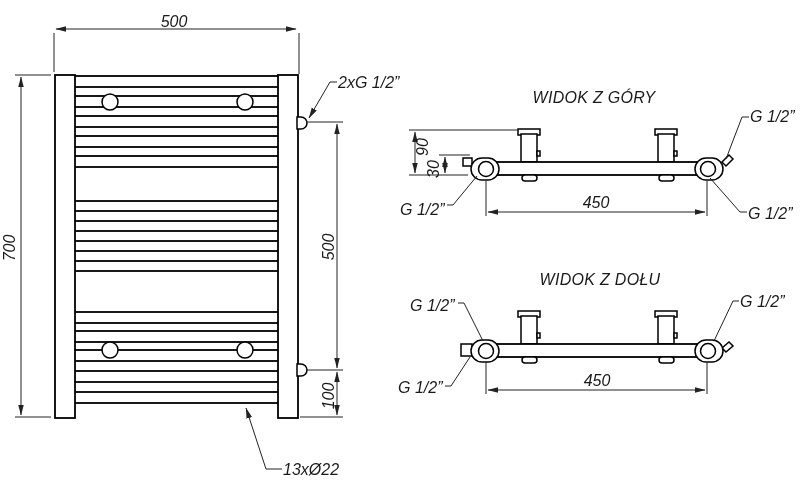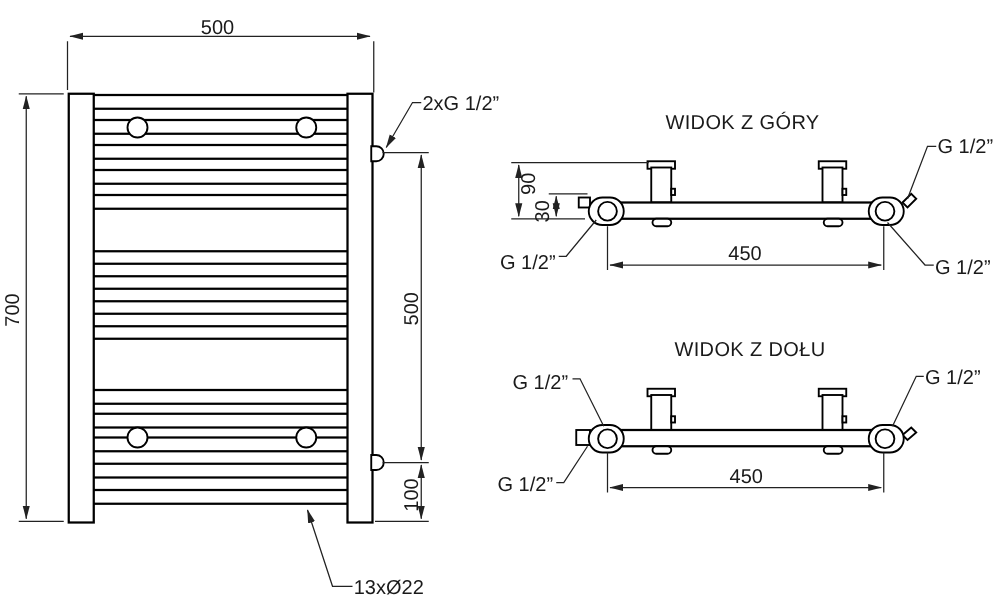--- a/index.html
+++ b/index.html
@@ -2,20 +2,21 @@
 <html><head>
 <meta charset="utf-8">
 <style>
   html,body{margin:0;padding:0;background:#ffffff;}
   .canvas{
     position:relative;
     width:800px;height:488px;
     background:#ffffff;
     font-family:"Liberation Sans", sans-serif;
     overflow:hidden;
+    font-style:italic;
   }
   svg{display:block;}
   text{
     font-family:"Liberation Sans", sans-serif;
     font-size:16px;
     fill:#1a1a1a;
   }
   .title-text{font-size:16px; letter-spacing:0.3px;}
   .part{fill:#ffffff;stroke:#000000;stroke-width:1.8;}
   .part-thin{fill:#ffffff;stroke:#000000;stroke-width:1.5;}

